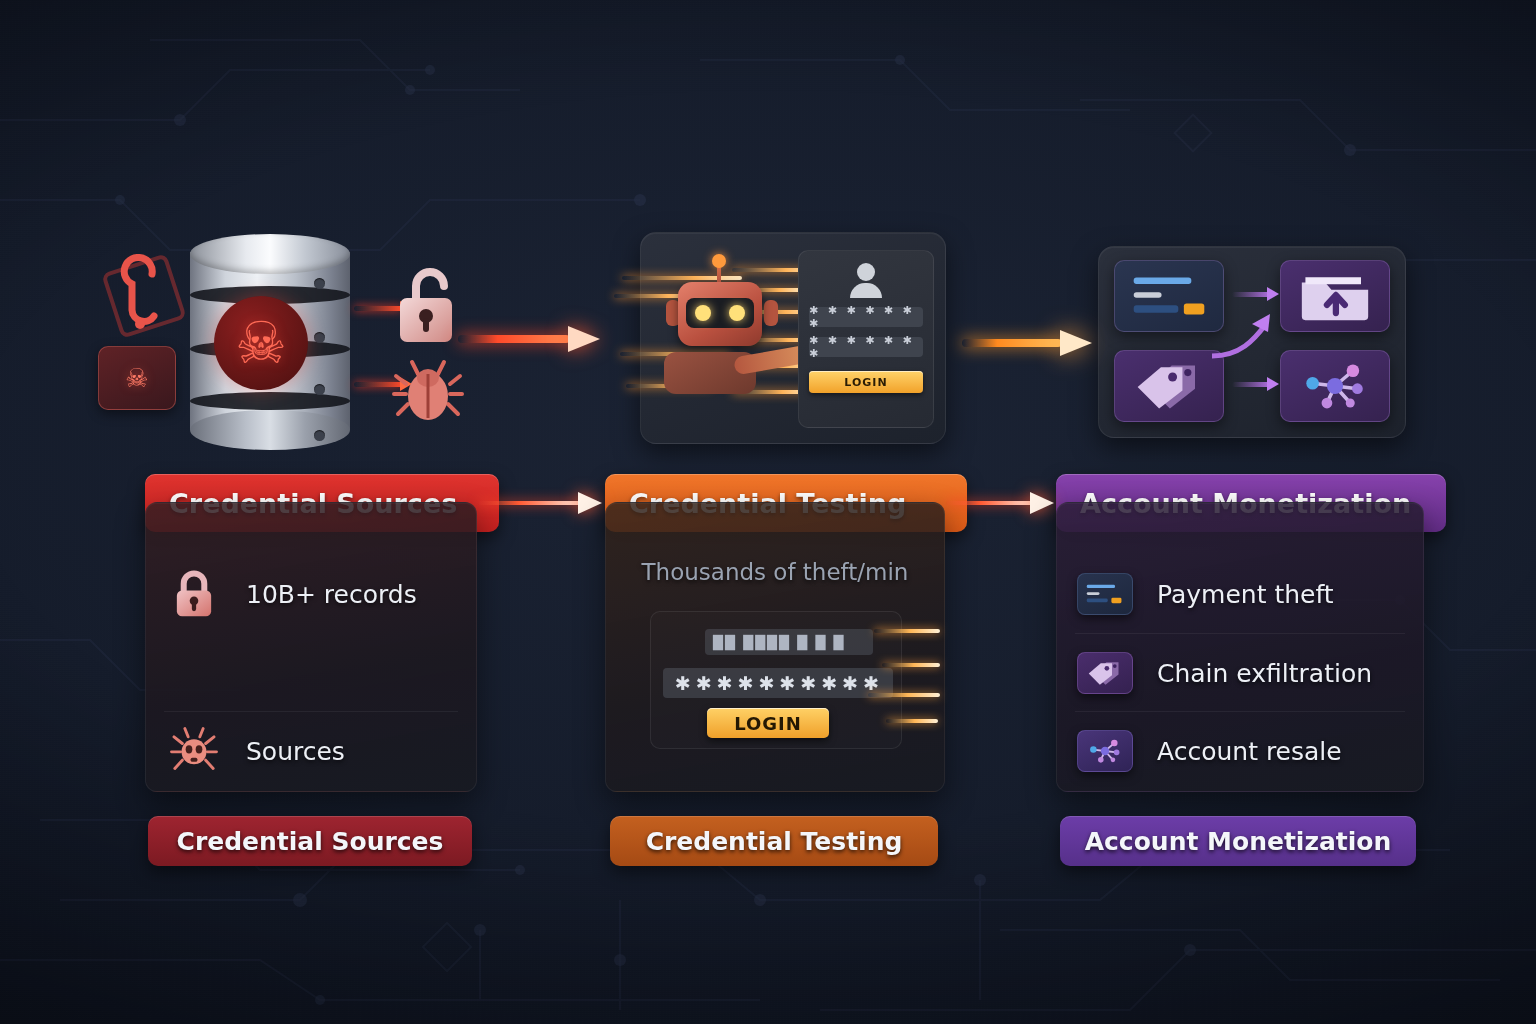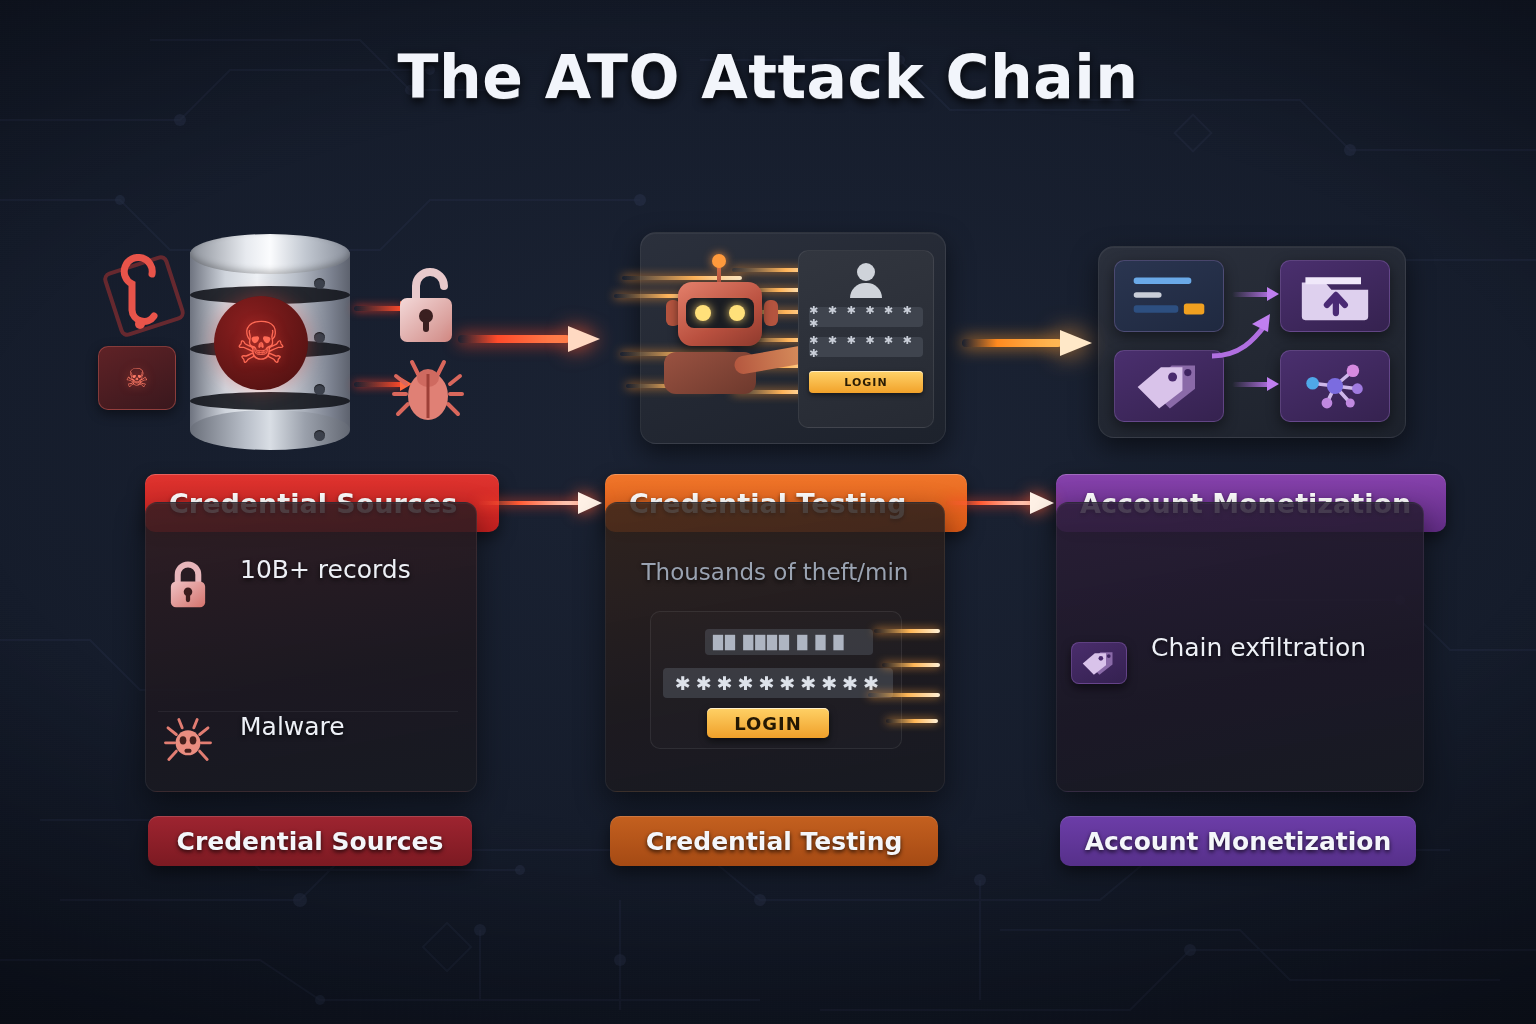--- a/index.html
+++ b/index.html
@@ -169,22 +169,22 @@
   .phase-card{
     position:absolute;border-radius:12px;
     border:1px solid rgba(255,255,255,.06);
     box-shadow:0 12px 30px rgba(0,0,0,.45), inset 0 1px 0 rgba(255,255,255,.03);
   }
   #card-1{left:145px;top:502px;width:330px;height:288px;background:linear-gradient(170deg,rgba(52,30,34,.85),rgba(28,24,32,.9) 60%,rgba(24,26,34,.92));}
   #card-2{left:605px;top:502px;width:338px;height:288px;background:linear-gradient(170deg,rgba(52,36,28,.85),rgba(30,26,30,.9) 60%,rgba(24,26,34,.92));}
   #card-3{left:1056px;top:502px;width:366px;height:288px;background:linear-gradient(170deg,rgba(44,30,56,.85),rgba(28,24,38,.9) 60%,rgba(24,26,34,.92));}
 
   .row{
-    position:absolute;left:12px;right:18px;height:78px;
-    display:flex;align-items:flex-start;gap:22px;
+    position:absolute;left:18px;right:18px;height:78px;
+    display:flex;align-items:center;gap:22px;
   }
   .row + .row{border-top:1px solid rgba(255,255,255,.06);}
   .row-icon{width:60px;height:60px;display:flex;align-items:center;justify-content:center;flex:0 0 60px;}
   .row-label{font-size:25px;color:#edf0f6;text-shadow:0 2px 4px rgba(0,0,0,.7);}
 
   .icon-tile{width:54px;height:40px;border-radius:8px;display:flex;align-items:center;justify-content:center;box-shadow:0 4px 10px rgba(0,0,0,.5);}
   .icon-tile.card{background:linear-gradient(155deg,#28334e,#1d273d);border:1px solid rgba(120,150,210,.25);}
   .icon-tile.tags{background:linear-gradient(155deg,#4a2d6c,#342150);border:1px solid rgba(180,130,225,.3);}
   .icon-tile.net{background:linear-gradient(155deg,#493579,#2f2356);border:1px solid rgba(150,130,230,.3);}
 
@@ -276,21 +276,20 @@
         <circle cx="1400" cy="600" r="5"></circle>
     </g>
     <g stroke="#333d59" stroke-width="2" fill="none" opacity="0.45">
       <rect x="430" y="930" width="34" height="34" transform="rotate(45 447 947)"></rect>
       <rect x="1180" y="120" width="26" height="26" transform="rotate(45 1193 133)"></rect>
     </g>
   </svg>
   <div class="noise"></div>
   <div class="vignette"></div>
 
-  <div id="title">The ATO Attack Chain</div>
 
   <div class="illus" id="illus-left">
 
     <div class="mini-tile" style="left:6px;top:128px;width:76px;height:62px;">
       <span class="glow-icon" style="font-size:26px;">☠</span>
     </div>
 
     <svg style="position:absolute;left:8px;top:36px;width:94px;height:92px;" viewBox="0 0 94 92">
       <rect x="12" y="10" width="64" height="64" rx="6" transform="rotate(-18 44 42)" fill="none" stroke="#7a2c30" stroke-width="4" opacity=".8"></rect>
       <path d="M52 20 a14 14 0 1 0 -20 10 v26 a12 12 0 0 0 22 6" fill="none" stroke="#e8544a" stroke-width="7" stroke-linecap="round"></path>
@@ -476,53 +475,84 @@
             <path d="M16 20 L6 12 M14 30 L3 30 M16 40 L7 50"></path>
             <path d="M44 20 L54 12 M46 30 L57 30 M44 40 L53 50"></path>
             <path d="M23 12 L19 2 M37 12 L41 2"></path>
           </g>
           <circle cx="30" cy="30" r="15" fill="#ea8d80"></circle>
           <ellipse cx="24" cy="27" rx="4" ry="5" fill="#45201d"></ellipse>
           <ellipse cx="36" cy="27" rx="4" ry="5" fill="#45201d"></ellipse>
           <rect x="26" y="37" width="8" height="5" rx="2" fill="#45201d"></rect>
         </svg>
       </span>
-      <span class="row-label">Malware</span>
+      <span class="row-label">Sources</span>
     </div>
   </div>
 
   <div class="phase-card" id="card-2">
     <div class="sub-note">Thousands of theft/min</div>
     <div class="mock-login">
       <div class="mock-user-row">
         <span class="mock-ava"><span class="h"></span><span class="b"></span></span>
         <span class="mock-field">██ ████ █ █ █</span>
       </div>
       <div class="mock-pass">✱✱✱✱✱✱✱✱✱✱</div>
       <div class="mock-btn">LOGIN</div>
     </div>
     <div class="streak" style="left:268px;top:126px;width:66px;"></div>
     <div class="streak" style="left:276px;top:160px;width:58px;"></div>
     <div class="streak" style="left:262px;top:190px;width:72px;"></div>
     <div class="streak" style="left:280px;top:216px;width:52px;"></div>
   </div>
 
   <div class="phase-card" id="card-3">
+    <div class="row" style="top:52px;">
+      <span class="row-icon">
+        <span class="icon-tile card">
+          <svg viewBox="0 0 92 56" style="width:42px;height:28px;">
+            <rect x="6" y="8" width="62" height="7" rx="3" fill="#6aa9e8"></rect>
+            <rect x="6" y="24" width="28" height="6" rx="3" fill="#c9ced8"></rect>
+            <rect x="6" y="38" width="46" height="8" rx="3" fill="#2d4f80"></rect>
+            <rect x="60" y="36" width="22" height="12" rx="3" fill="#f0a020"></rect>
+          </svg>
+        </span>
+      </span>
+      <span class="row-label">Payment theft</span>
+    </div>
     <div class="row" style="top:130px;">
       <span class="row-icon">
         <span class="icon-tile tags">
           <svg viewBox="0 0 86 58" style="width:40px;height:28px;">
             <path d="M46 6 h26 v26 l-28 22 l-24 -24 z" fill="#8a6aa8"></path>
             <path d="M34 8 h24 v26 L32 54 L8 30 z" fill="#d9c3ea"></path>
             <circle cx="47" cy="19" r="5" fill="#4a2a6e"></circle>
             <circle cx="64" cy="14" r="4" fill="#3e2360"></circle>
           </svg>
         </span>
       </span>
       <span class="row-label">Chain exfiltration</span>
     </div>
+    <div class="row" style="top:208px;">
+      <span class="row-icon">
+        <span class="icon-tile net">
+          <svg viewBox="0 0 86 58" style="width:40px;height:28px;">
+            <g stroke="#cdb7ea" stroke-width="4">
+              <path d="M43 29 L18 26 M43 29 L63 12 M43 29 L68 32 M43 29 L34 48 M43 29 L60 48"></path>
+            </g>
+            <circle cx="43" cy="29" r="9" fill="#7b6ce0"></circle>
+            <circle cx="18" cy="26" r="7" fill="#4fa8e8"></circle>
+            <circle cx="63" cy="12" r="7" fill="#d68ae0"></circle>
+            <circle cx="68" cy="32" r="6" fill="#a07ae0"></circle>
+            <circle cx="34" cy="48" r="6" fill="#c089e0"></circle>
+            <circle cx="60" cy="48" r="5" fill="#c089e0"></circle>
+          </svg>
+        </span>
+      </span>
+      <span class="row-label">Account resale</span>
+    </div>
   </div>
 
   <div class="foot-pill" id="foot-1">Credential Sources</div>
   <div class="foot-pill" id="foot-2">Credential Testing</div>
   <div class="foot-pill" id="foot-3">Account Monetization</div>
 
 </div>
 
 </body></html>

